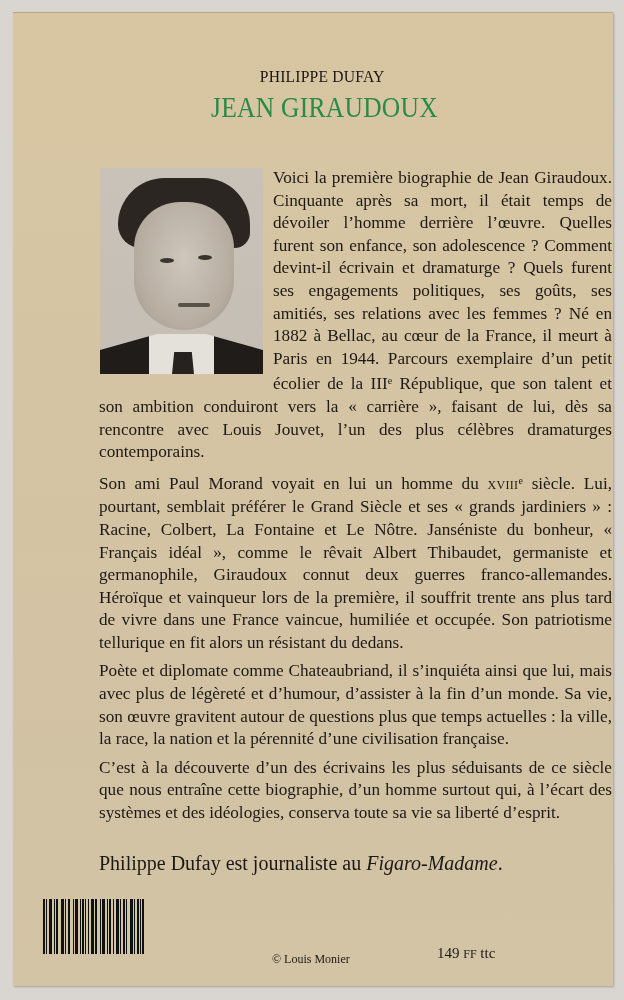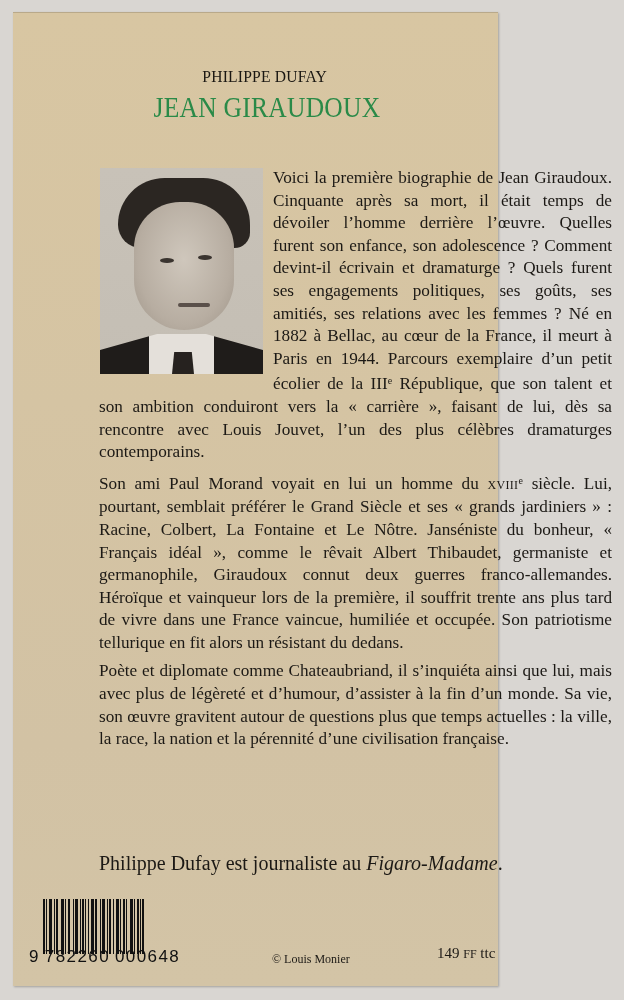--- a/index.html
+++ b/index.html
@@ -4,21 +4,21 @@
   <style>
     html, body { margin: 0; padding: 0; }
     body {
       width: 624px; height: 1000px; overflow: hidden;
       background: #d9d6d2;
       position: relative;
       font-family: "Liberation Serif", "DejaVu Serif", serif;
     }
     .cover {
       position: absolute;
-      left: 13px; top: 12px; width: 485px; height: 973px;
+      left: 13px; top: 12px; width: 600px; height: 973px;
       background: linear-gradient(180deg, #d8c6a2 0%, #d5c4a3 40%, #d2c2a4 75%, #d3c4a6 100%);
       box-shadow: 1px 1px 2px rgba(0,0,0,0.25);
       border-top: 1px solid #b9a98a;
     }
     .author {
       position: absolute; left: 0; right: 0; top: 54px;
       text-align: center; font-size: 17px; color: #1a1712;
       letter-spacing: 0.2px; transform: scaleX(0.92);
       padding-left: 20px;
     }
@@ -115,20 +115,21 @@
     <div class="mouth"></div>
     <div class="suit"></div>
     <div class="tie"></div>
   </div>
 
   <div class="text p1">
     <div class="float-gap"></div>
     <p><span>Voici la première biographie de Jean Giraudoux. Cinquante après sa mort, il était temps de dévoiler l’homme derrière l’œuvre. Quelles furent son enfance, son adolescence ? Comment devint-il écrivain et dramaturge ? Quels furent ses engagements politiques, ses goûts, ses amitiés, ses relations avec les femmes ? Né en 1882 à Bellac, au cœur de la France, il meurt à Paris en 1944. Parcours exemplaire d’un petit écolier de la III</span><span class="sup">e</span><span> République, que son talent et son ambition conduiront vers la « carrière », faisant de lui, dès sa rencontre avec Louis Jouvet, l’un des plus célèbres dramaturges contemporains.</span></p>
     <p><span>Son ami Paul Morand voyait en lui un homme du </span><span class="sc">XVIII</span><span class="sup">e</span><span> siècle. Lui, pourtant, semblait préférer le Grand Siècle et ses « grands jardiniers » : Racine, Colbert, La Fontaine et Le Nôtre. Janséniste du bonheur, « Français idéal », comme le rêvait Albert Thibaudet, germaniste et germanophile, Giraudoux connut deux guerres franco-allemandes. Héroïque et vainqueur lors de la première, il souffrit trente ans plus tard de vivre dans une France vaincue, humiliée et occupée. Son patriotisme tellurique en fit alors un résistant du dedans.</span></p>
     <p>Poète et diplomate comme Chateaubriand, il s’inquiéta ainsi que lui, mais avec plus de légèreté et d’humour, d’assister à la fin d’un monde. Sa vie, son œuvre gravitent autour de questions plus que temps actuelles : la ville, la race, la nation et la pérennité d’une civilisation française.</p>
+    <p>C’est à la découverte d’un des écrivains les plus séduisants de ce siècle que nous entraîne cette biographie, d’un homme surtout qui, à l’écart des systèmes et des idéologies, conserva toute sa vie sa liberté d’esprit.</p>
   </div>
 
   <div class="bio-line"><span>Philippe Dufay est journaliste au </span><i>Figaro-Madame</i><span>.</span></div>
 
 
   <div class="barcode">
     <span style="width:2px"></span>
       <span style="width:1px;margin-left:1px"></span>
       <span style="width:3px;margin-left:2px"></span>
       <span style="width:1px;margin-left:2px"></span>
@@ -152,19 +153,18 @@
       <span style="width:3px;margin-left:2px"></span>
       <span style="width:1px;margin-left:1px"></span>
       <span style="width:2px;margin-left:2px"></span>
       <span style="width:1px;margin-left:1px"></span>
       <span style="width:3px;margin-left:3px"></span>
       <span style="width:1px;margin-left:1px"></span>
       <span style="width:2px;margin-left:2px"></span>
       <span style="width:1px;margin-left:1px"></span>
       <span style="width:2px;margin-left:1px"></span>
   </div>
-  <div class="isbn"><span>9</span><span class="gap"></span><span>782260</span><span class="gap"></span><span>000648</span></div>
 
   <div class="copyright">© Louis Monier</div>
 
   <div class="price"><span>149</span> <span class="ff">FF</span> <span>ttc</span></div>
 
 </div>
 
 </body></html>

